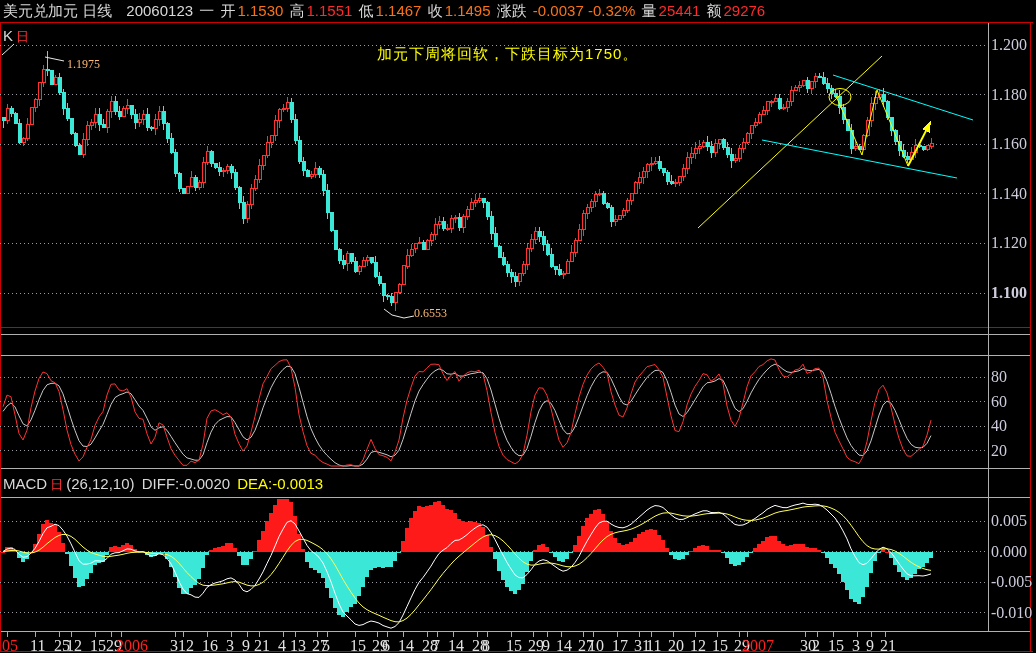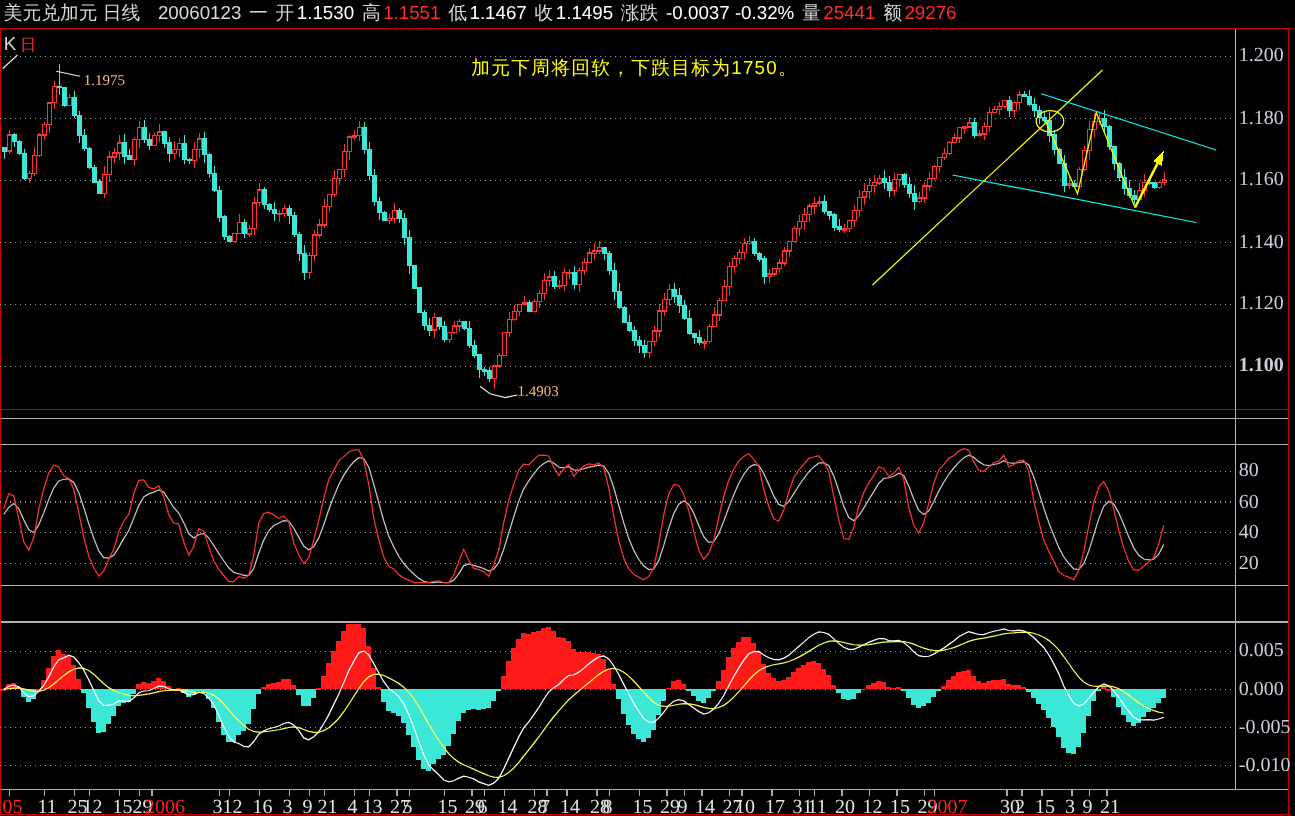--- a/index.html
+++ b/index.html
@@ -1,21 +1,21 @@
 <!DOCTYPE html>
 <html><head>
 <meta charset="utf-8">
 <style>
   html,body{margin:0;padding:0;background:#000;}
   .screen{position:relative;width:1036px;height:653px;background:#000;overflow:hidden;
           font-family:"Liberation Sans",sans-serif;color:#d8d8d8;}
   .infobar{position:absolute;top:0;left:0;width:1033px;height:22px;line-height:21px;
            font-size:15px;white-space:nowrap;padding-left:3px;letter-spacing:0;}
   .infobar span{margin-right:2px;}
-  .w{color:#d8d8d8}.cy{color:#ffffff}.rd{color:#ff2a2a}.yl{color:#ffff00}
+  .w{color:#d8d8d8}.cy{color:#f97316}.rd{color:#ff2a2a}.yl{color:#ffff00}
   .sp{margin-left:8px;}
   .panel-hdr{position:absolute;left:3px;font-size:15px;white-space:nowrap;z-index:5;}
   .panel-hdr span{margin-right:3px;}
   .period{color:#ff3232;font-size:13px;}
   .annot{position:absolute;font-family:"Liberation Serif",serif;font-size:12px;color:#fdba74;z-index:6;}
   .forecast{position:absolute;left:377px;top:45px;font-size:15px;color:#ffff00;letter-spacing:1px;z-index:6;text-align:center;}
   .yaxis-label{position:absolute;left:991px;font-family:"Liberation Serif",serif;font-size:16px;
                color:#ccccdc;white-space:nowrap;z-index:4;}
   .xaxis{position:absolute;left:0;top:637px;width:988px;height:16px;z-index:4;}
   .xlab{position:absolute;top:0;font-family:"Liberation Serif",serif;font-size:16px;color:#e2e2e2;}
@@ -826,24 +826,29 @@
       <line x1="857.5" y1="632" x2="857.5" y2="637" stroke="#aaaaaa"></line>
       <line x1="871.5" y1="632" x2="871.5" y2="637" stroke="#aaaaaa"></line>
       <line x1="885.5" y1="632" x2="885.5" y2="637" stroke="#aaaaaa"></line>
     </svg>
 
   <div class="panel-hdr" style="top:27px">
     <span class="w">K</span><span class="period">日</span>
   </div>
 
   <div class="annot" style="left:67px;top:57px">1.1975</div>
-  <div class="annot" style="left:414px;top:306px">1.4903</div>
+  <div class="annot" style="left:414px;top:306px">0.6553</div>
   <div class="forecast">加元下周将回软，下跌目标为1750。</div>
 
 
+  <div class="panel-hdr" style="top:475px">
+    <span class="w">MACD</span><span class="period">日</span><span class="w">(26,12,10)</span>
+    <span class="w">DIFF:-0.0020</span>
+    <span class="yl">DEA:-0.0013</span>
+  </div>
 
   <div id="yaxis">
       <div class="yaxis-label" style="top: 36px;">1.200</div>
       <div class="yaxis-label" style="top: 85.6px;">1.180</div>
       <div class="yaxis-label" style="top: 135.2px;">1.160</div>
       <div class="yaxis-label" style="top: 184.8px;">1.140</div>
       <div class="yaxis-label" style="top: 234.4px;">1.120</div>
       <div class="yaxis-label" style="top: 284px; font-weight: bold;">1.100</div>
       <div class="yaxis-label" style="top: 368px;">80</div>
       <div class="yaxis-label" style="top: 392.5px;">60</div>

